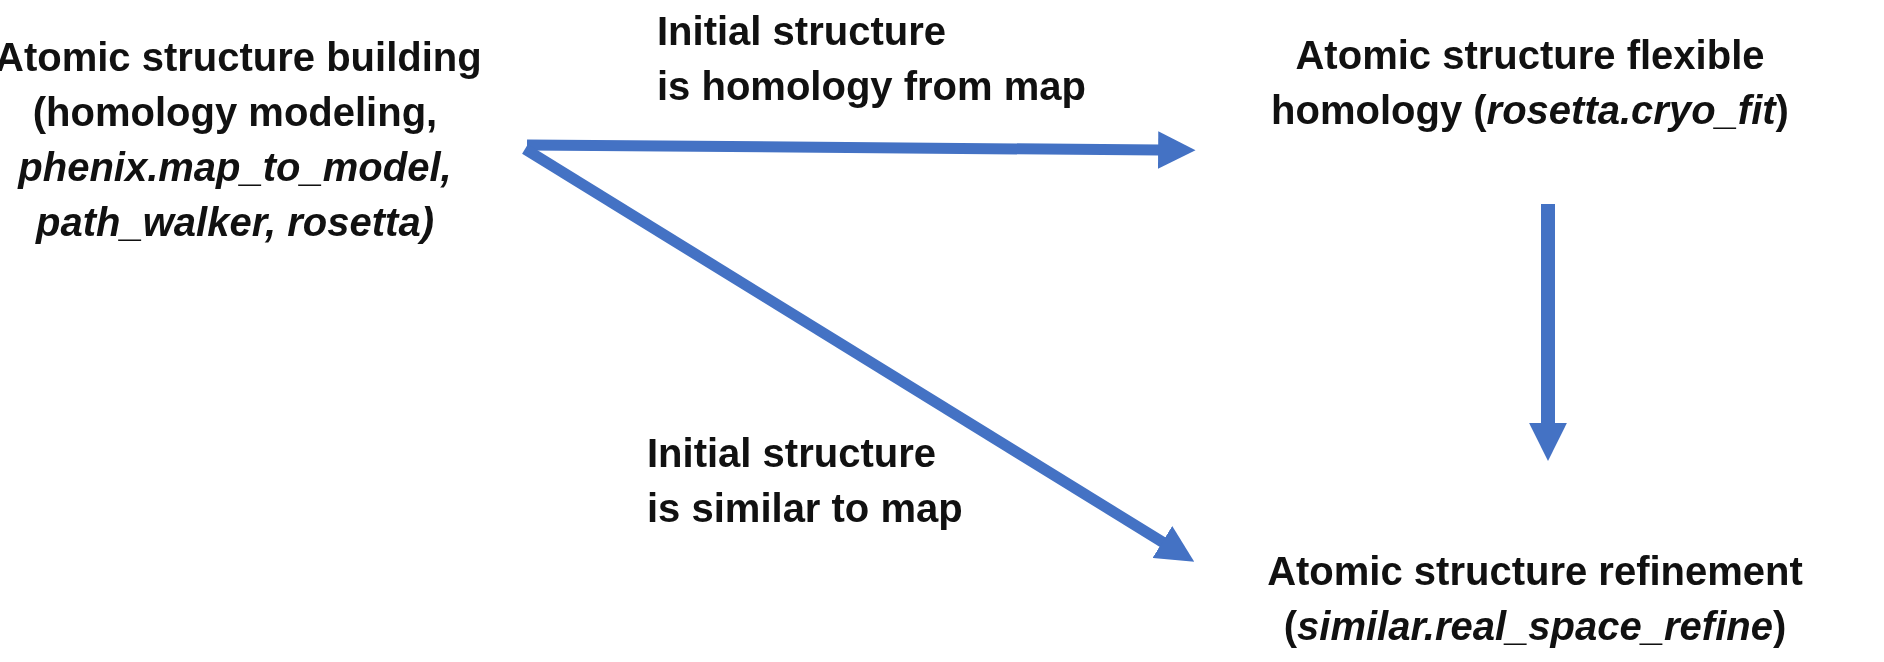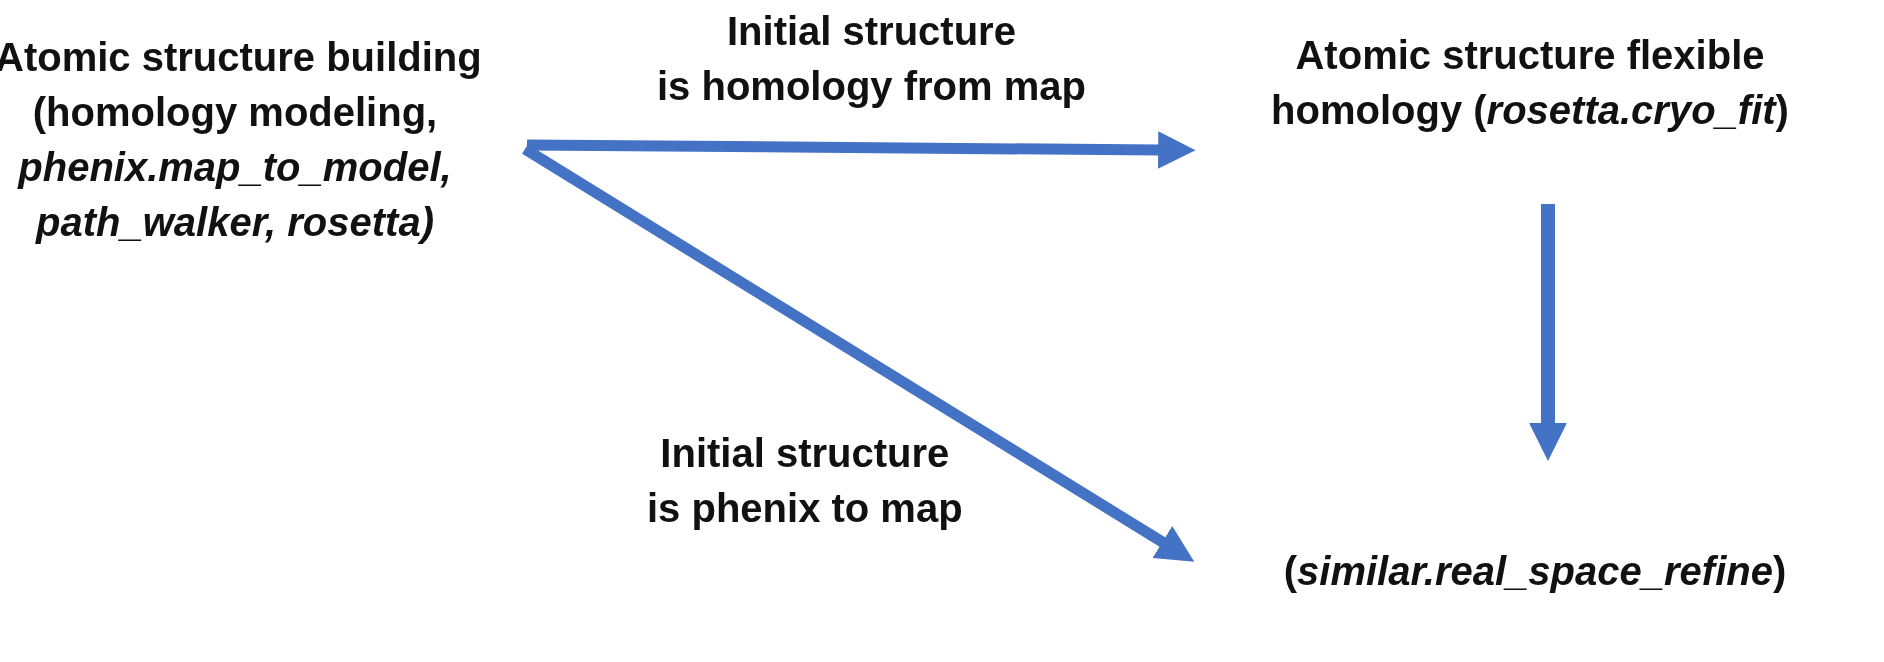--- a/index.html
+++ b/index.html
@@ -33,21 +33,21 @@
     fill: var(--arrow);
   }
   .node, .edge-label {
     position: absolute;
     color: var(--ink);
     font-size: 40px;
     line-height: 55px;
     white-space: nowrap;
   }
   .node { text-align: center; }
-  .edge-label { text-align: center; }
+  .edge-label { text-align: left; }
   .italic { font-style: italic; }
 
   .node-building   { left: -5px;   top: 30px;  width: 480px; }
   .label-different { left: 657px;  top: 4px;   }
   .node-fitting    { left: 1265px; top: 28px;  width: 530px; }
   .label-similar   { left: 647px;  top: 426px; }
   .node-refinement { left: 1255px; top: 544px; width: 560px; }
 </style>
 </head>
 <body>
@@ -83,20 +83,21 @@
     <div>is homology from map</div>
   </div>
 
   <div class="node node-fitting">
     <div>Atomic structure flexible</div>
     <div><span>homology (</span><span class="italic">rosetta.cryo_fit</span><span>)</span></div>
   </div>
 
   <div class="edge-label label-similar">
     <div>Initial structure</div>
-    <div>is phenix to map</div>
+    <div>is similar to map</div>
   </div>
 
   <div class="node node-refinement">
+    <div>Atomic structure refinement</div>
     <div><span>(</span><span class="italic">similar.real_space_refine</span><span>)</span></div>
   </div>
 
 </div>
 
 </body></html>

